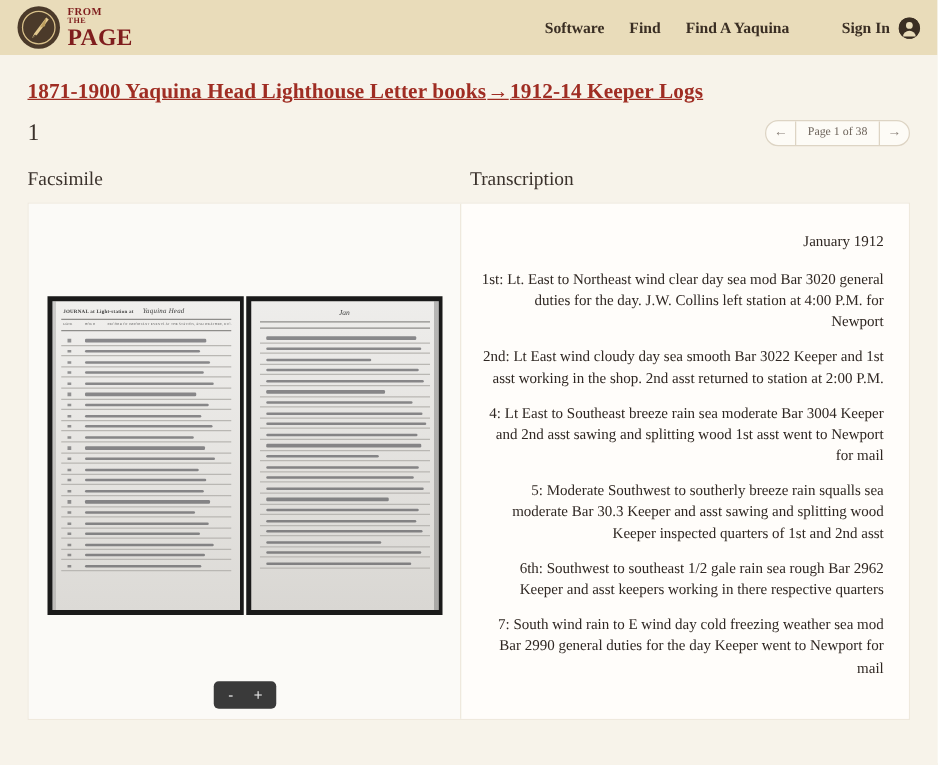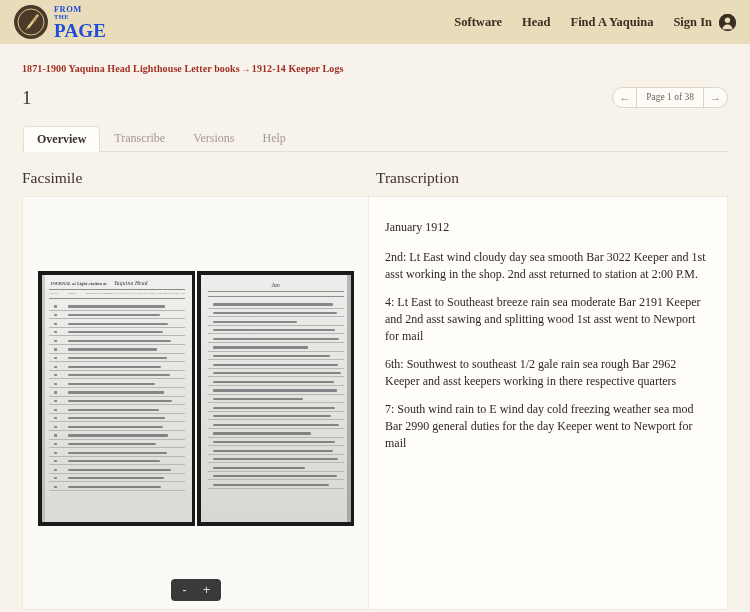--- a/index.html
+++ b/index.html
@@ -42,21 +42,21 @@
     flex: 0 0 auto;
     display: block;
   }
 
   .brand-mark svg { display: block; }
 
   .brand-text {
     display: flex;
     flex-direction: column;
     line-height: 1;
-    color: #1d4ed8;
+    color: #7f1d1d;
     padding-top: 1px;
   }
   .brand-from {
     font-size: 8.5px;
     letter-spacing: .4px;
     font-weight: bold;
   }
   .brand-the {
     font-size: 6.5px;
     letter-spacing: .4px;
@@ -79,41 +79,42 @@
     color: #3a2e23;
     text-decoration: none;
     font-size: 12.5px;
     font-weight: bold;
     white-space: nowrap;
   }
   .nav .signin-group {
     display: flex;
     align-items: center;
     gap: 7px;
-    margin-left: 0;
+    margin-left: 22px;
   }
   .avatar {
     width: 17px;
     height: 17px;
     border-radius: 50%;
     background: #3a2e23;
     display: block;
   }
 
   
   .page {
     padding: 0 22px;
   }
 
   .breadcrumb {
-    font-size: 10px;
+    font-size: 17px;
     color: #9f2d23;
     font-weight: bold;
     padding-top: 19px;
     letter-spacing: .1px;
+    text-decoration: underline;
   }
   .breadcrumb a { color: #9f2d23; text-decoration: none; }
   .breadcrumb .arrow { padding: 0 1px; }
 
   .title-row {
     display: flex;
     align-items: center;
     margin-top: 11px;
     height: 24px;
   }
@@ -348,21 +349,21 @@
     flex: 1;
     background: #fffdfa;
     padding: 22px 20px 0 16px;
     overflow: hidden;
   }
   .tr-p {
     font-size: 12px;
     line-height: 1.42;
     color: #2f2722;
     margin-bottom: 11px;
-    text-align: left;
+    text-align: right;
   }
   .tr-p:first-child { margin-bottom: 13px; }
 </style>
 </head>
 <body>
 
 <div class="site-header">
 
   <a class="brand" href="#">
     <span class="brand-mark">
@@ -376,21 +377,21 @@
     </span>
     <span class="brand-text">
       <span class="brand-from">FROM</span>
       <span class="brand-the">THE</span>
       <span class="brand-page">PAGE</span>
     </span>
   </a>
 
   <nav class="nav">
     <a href="#">Software</a>
-    <a href="#">Head</a>
+    <a href="#">Find</a>
     <a href="#">Find A Yaquina</a>
     <span class="signin-group">
       <a href="#">Sign In</a>
       <span class="avatar">
         <svg width="17" height="17" viewBox="0 0 17 17">
           <circle cx="8.5" cy="8.5" r="8.5" fill="#3a2e23"></circle>
           <circle cx="8.5" cy="6.3" r="2.7" fill="#e9dcba"></circle>
           <path d="M3.4 15.2 a5.1 4.6 0 0 1 10.2 0 Z" fill="#e9dcba"></path>
         </svg>
       </span>
@@ -407,26 +408,20 @@
   <div class="title-row">
     <h1 class="page-title">1</h1>
 
     <div class="pager">
       <button class="pager-btn">←</button>
       <span class="pager-label">Page 1 of 38</span>
       <button class="pager-btn">→</button>
     </div>
   </div>
 
-  <div class="tabs">
-    <a class="tab active" href="#">Overview</a>
-    <a class="tab" href="#">Transcribe</a>
-    <a class="tab" href="#">Versions</a>
-    <a class="tab" href="#">Help</a>
-  </div>
 
   <div class="section-heads">
     <h2 class="sec-head facsimile">Facsimile</h2>
     <h2 class="sec-head">Transcription</h2>
   </div>
 
   <div class="panels">
 
     <div class="facsimile-panel">
       <div class="facsimile-stage">
@@ -618,21 +613,23 @@
       </div>
 
       <div class="zoom-ctl">
         <button class="zoom-btn">-</button>
         <button class="zoom-btn">+</button>
       </div>
     </div>
 
     <div class="transcription-panel">
       <p class="tr-p">January 1912</p>
+      <p class="tr-p">1st: Lt. East to Northeast wind clear day sea mod Bar 3020 general duties for the day. J.W. Collins left station at 4:00 P.M. for Newport</p>
       <p class="tr-p">2nd: Lt East wind cloudy day sea smooth Bar 3022 Keeper and 1st asst working in the shop. 2nd asst returned to station at 2:00 P.M.</p>
-      <p class="tr-p">4: Lt East to Southeast breeze rain sea moderate Bar 2191 Keeper and 2nd asst sawing and splitting wood 1st asst went to Newport for mail</p>
+      <p class="tr-p">4: Lt East to Southeast breeze rain sea moderate Bar 3004 Keeper and 2nd asst sawing and splitting wood 1st asst went to Newport for mail</p>
+      <p class="tr-p">5: Moderate Southwest to southerly breeze rain squalls sea moderate Bar 30.3 Keeper and asst sawing and splitting wood Keeper inspected quarters of 1st and 2nd asst</p>
       <p class="tr-p">6th: Southwest to southeast 1/2 gale rain sea rough Bar 2962 Keeper and asst keepers working in there respective quarters</p>
       <p class="tr-p">7: South wind rain to E wind day cold freezing weather sea mod Bar 2990 general duties for the day Keeper went to Newport for mail</p>
 
     </div>
 
   </div>
 </div>
 
 </body></html>

